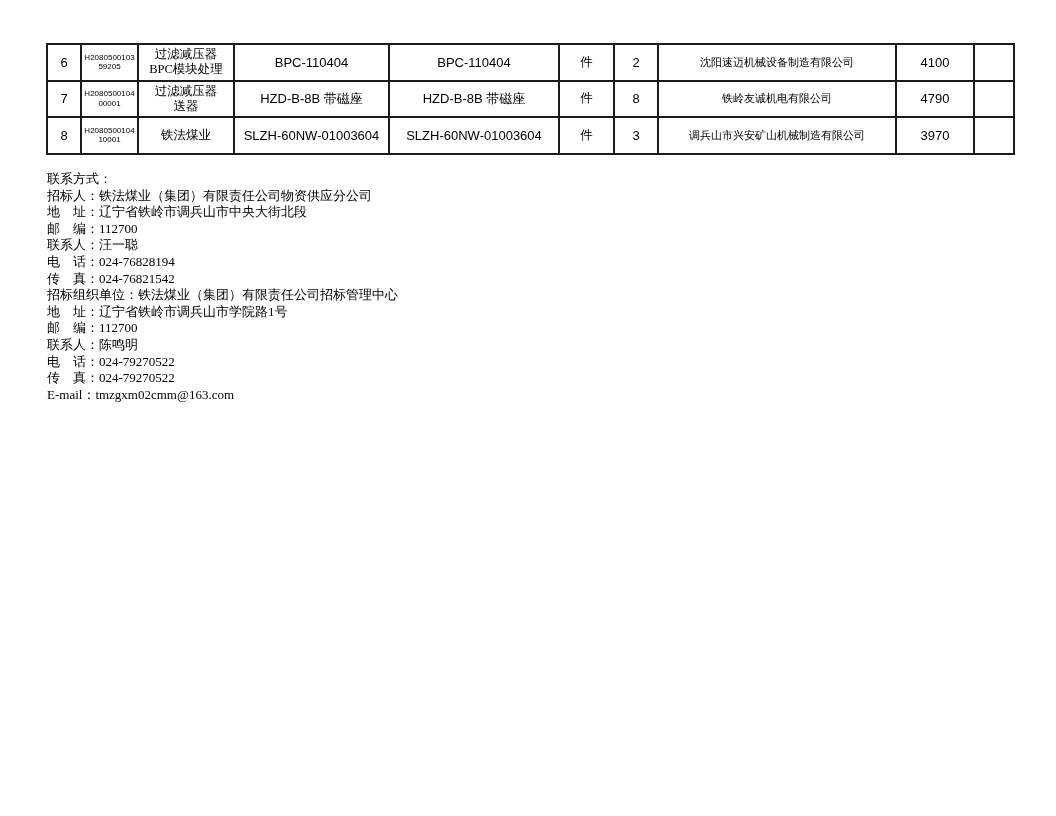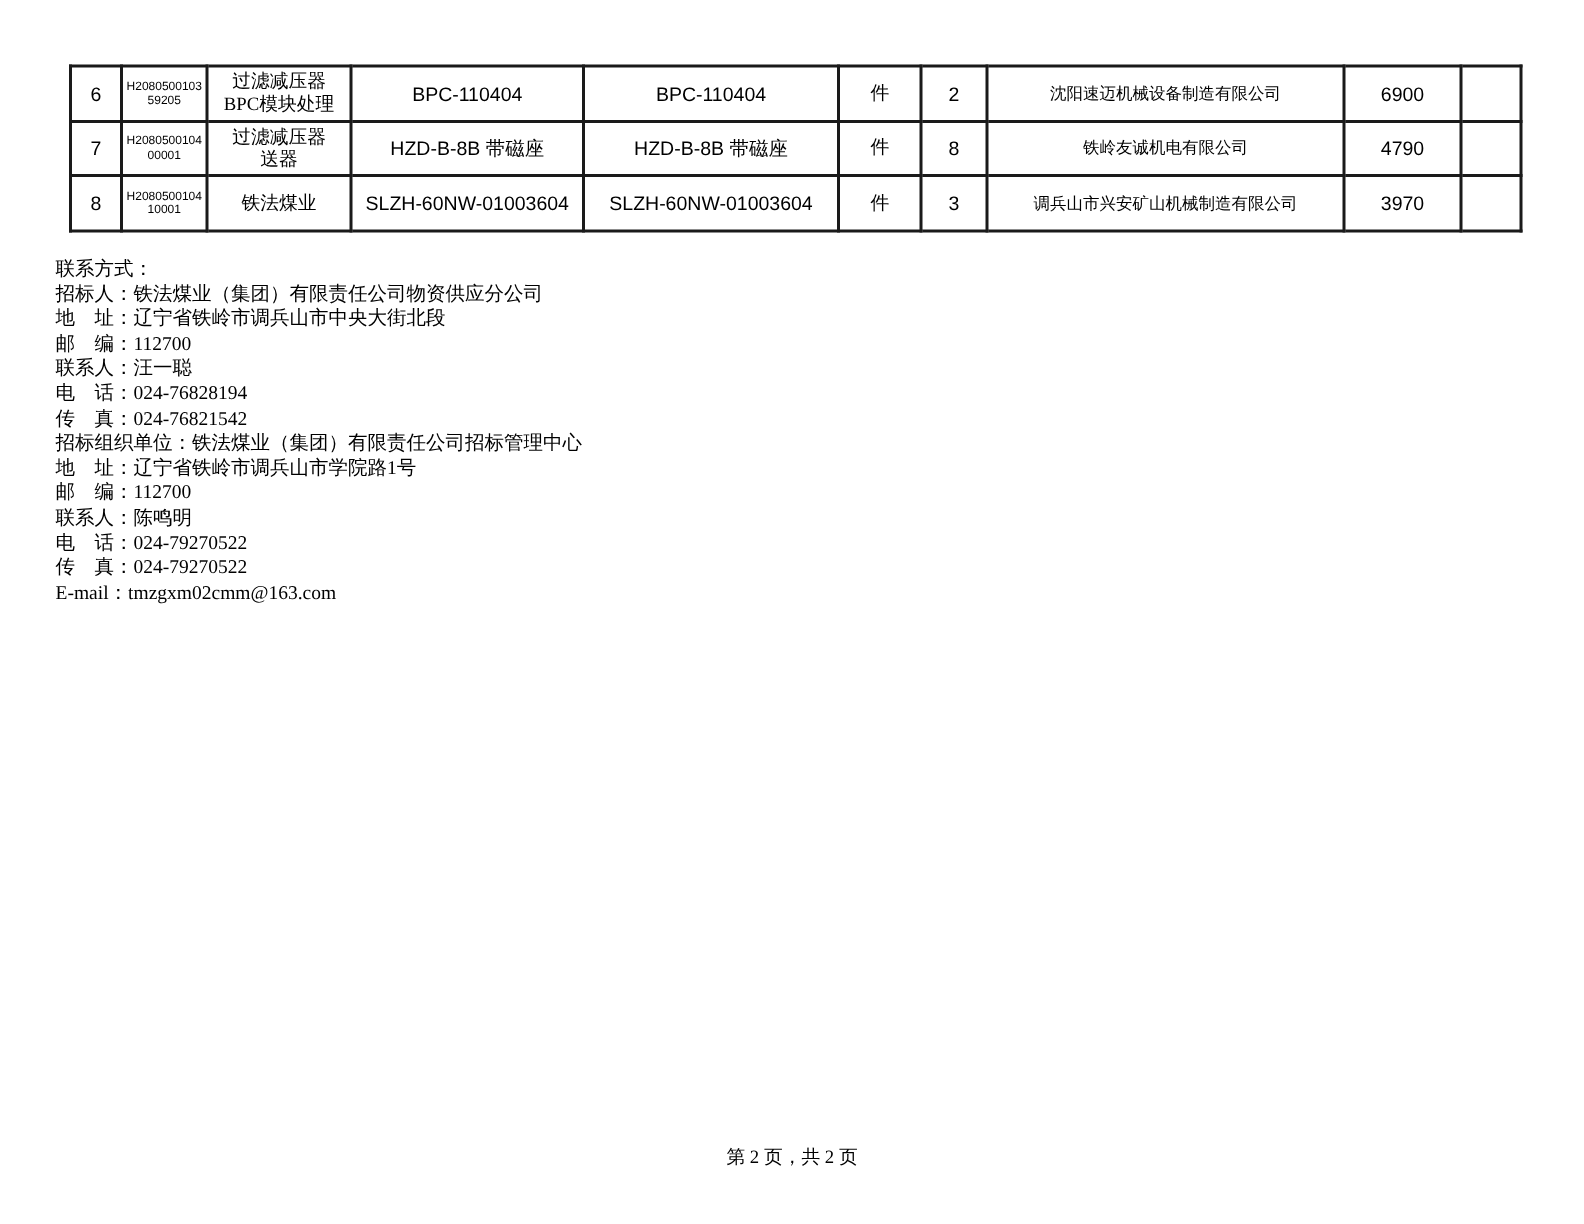--- a/index.html
+++ b/index.html
@@ -68,21 +68,21 @@
     font-size: 11px;
   }
   td.c-price {
     font-family: "Liberation Sans", "DejaVu Sans", sans-serif;
     font-size: 13px;
   }
 
   
   .contact {
     position: absolute;
-    left: 37px;
+    left: 47px;
     top: 171px;
     font-family: "Liberation Serif", "DejaVu Serif", serif;
     font-size: 13px;
     line-height: 16.6px;
     white-space: pre;
   }
   .contact-line { height: 16.6px; }
 
   
   .footer {
@@ -118,21 +118,21 @@
           <td class="c-seq">6</td>
           <td class="c-code">H2080500103
 59205</td>
           <td class="c-name">过滤减压器
 BPC模块处理</td>
           <td class="c-model-a">BPC-110404</td>
           <td class="c-model-b">BPC-110404</td>
           <td class="c-unit">件</td>
           <td class="c-qty">2</td>
           <td class="c-supplier">沈阳速迈机械设备制造有限公司</td>
-          <td class="c-price">6900</td>
+          <td class="c-price">4100</td>
           <td class="c-extra"></td>
         </tr>
         <tr>
           <td class="c-seq">7</td>
           <td class="c-code">H2080500104
 00001</td>
           <td class="c-name">过滤减压器
 送器</td>
           <td class="c-model-a">HZD-B-8B 带磁座</td>
           <td class="c-model-b">HZD-B-8B 带磁座</td>
@@ -153,15 +153,14 @@
           <td class="c-qty">3</td>
           <td class="c-supplier">调兵山市兴安矿山机械制造有限公司</td>
           <td class="c-price">3970</td>
           <td class="c-extra"></td>
         </tr>
       </tbody>
   </table>
 
   <div class="contact"><div class="contact-line">联系方式：</div><div class="contact-line">招标人：铁法煤业（集团）有限责任公司物资供应分公司</div><div class="contact-line">地　址：辽宁省铁岭市调兵山市中央大街北段</div><div class="contact-line">邮　编：112700</div><div class="contact-line">联系人：汪一聪</div><div class="contact-line">电　话：024-76828194</div><div class="contact-line">传　真：024-76821542</div><div class="contact-line">招标组织单位：铁法煤业（集团）有限责任公司招标管理中心</div><div class="contact-line">地　址：辽宁省铁岭市调兵山市学院路1号</div><div class="contact-line">邮　编：112700</div><div class="contact-line">联系人：陈鸣明</div><div class="contact-line">电　话：024-79270522</div><div class="contact-line">传　真：024-79270522</div><div class="contact-line">E-mail：tmzgxm02cmm@163.com</div></div>
 
-  <div class="footer">第 2 页，共 2 页</div>
 
 </div>
 
 </body></html>

